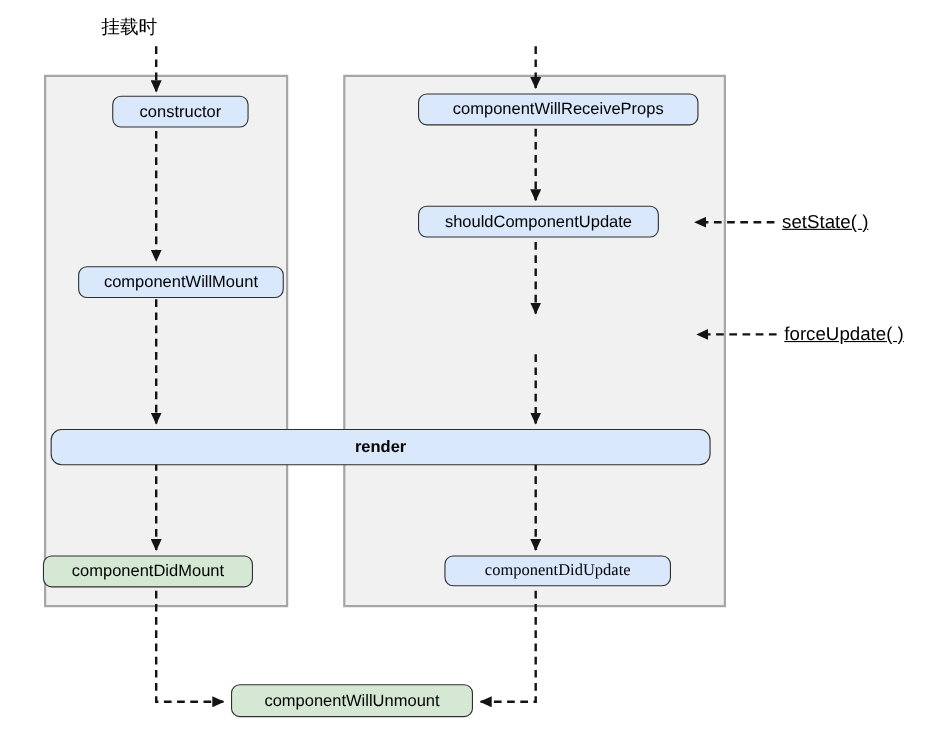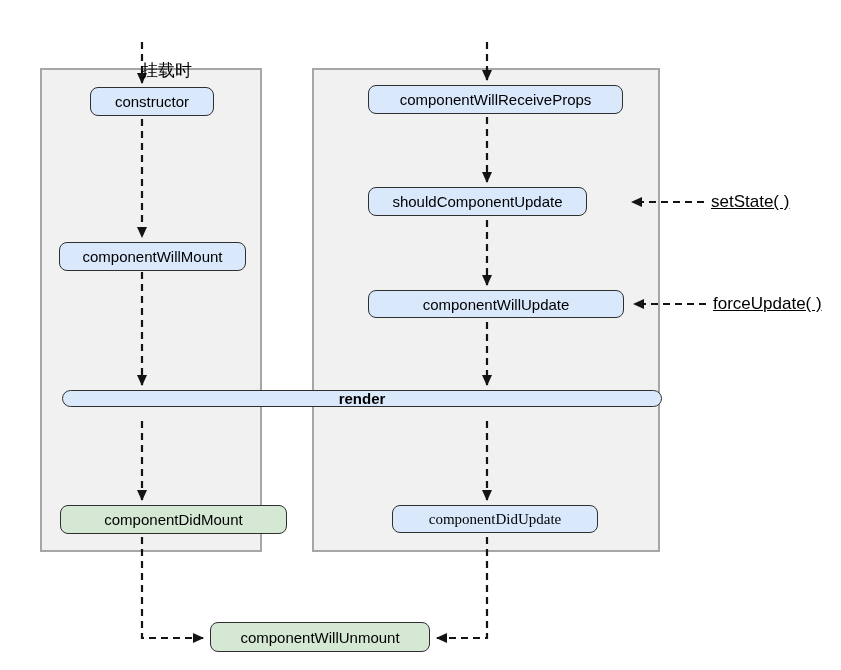--- a/index.html
+++ b/index.html
@@ -33,36 +33,35 @@
   .node{
     position:absolute;
     box-sizing:border-box;
     border:1.6px solid var(--node-border);
     border-radius:8px;
     display:flex;align-items:center;justify-content:center;
     font-size:15px;
     white-space:nowrap;
     z-index:3;
   }
-  .blue{background:var(--node-blue-fill);}
+  .blue{background:var(--node-blue-fill);margin-left:12px;}
   .green{background:var(--node-green-fill);}
   .n-constructor{left:90px;top:87px;width:124px;height:29px;}
   .n-willmount{left:59px;top:242px;width:187px;height:29px;}
-  .n-didmount{left:60px;top:505px;width:227px;height:29px;text-align:center;}
+  .n-didmount{left:39px;top:505px;width:191px;height:29px;text-align:center;}
   .n-willreceive{left:368px;top:85px;width:255px;height:29px;}
   .n-shouldupdate{left:368px;top:187px;width:219px;height:29px;}
   .n-willupdate{left:368px;top:290px;width:256px;height:28px;}
   .n-didupdate{left:392px;top:505px;width:206px;height:28px;font-family:Liberation Serif, serif;}
-  .n-render{left:62px;top:390px;width:600px;height:17px;font-weight:bold;border-radius:10px;}
+  .n-render{left:34px;top:390px;width:600px;height:33px;font-weight:bold;border-radius:10px;}
   .n-willunmount{left:210px;top:622px;width:220px;height:30px;}
   .toplabel{
     position:absolute;top:13px;
-    font-size:17px;text-align:right;
+    font-size:17px;text-align:left;
     z-index:3;
-    margin-top:46px;
   }
   .tl-mount{left:92px;width:100px;}
   .tl-parent{left:417px;width:140px;}
   .sidelabel{
     position:absolute;
     font-size:17px;line-height:20px;
     white-space:nowrap;
     z-index:3;
     text-decoration:underline;
   }
@@ -107,21 +106,20 @@
     <path d="M704,202 H632" marker-end="url(#ah)"></path>
     <path d="M706,304 H634" marker-end="url(#ah)"></path>
   </svg>
 
   <div class="node blue n-constructor">constructor</div>
   <div class="node blue n-willmount">componentWillMount</div>
   <div class="node green n-didmount">componentDidMount</div>
 
   <div class="node blue n-willreceive">componentWillReceiveProps</div>
   <div class="node blue n-shouldupdate">shouldComponentUpdate</div>
-  <div class="node blue n-willupdate">componentWillUpdate</div>
   <div class="node blue n-didupdate">componentDidUpdate</div>
 
   <div class="node blue n-render">render</div>
   <div class="node green n-willunmount">componentWillUnmount</div>
 
   <div class="sidelabel sl-setstate">setState( )</div>
   <div class="sidelabel sl-forceupdate">forceUpdate( )</div>
 
 </div>
 

